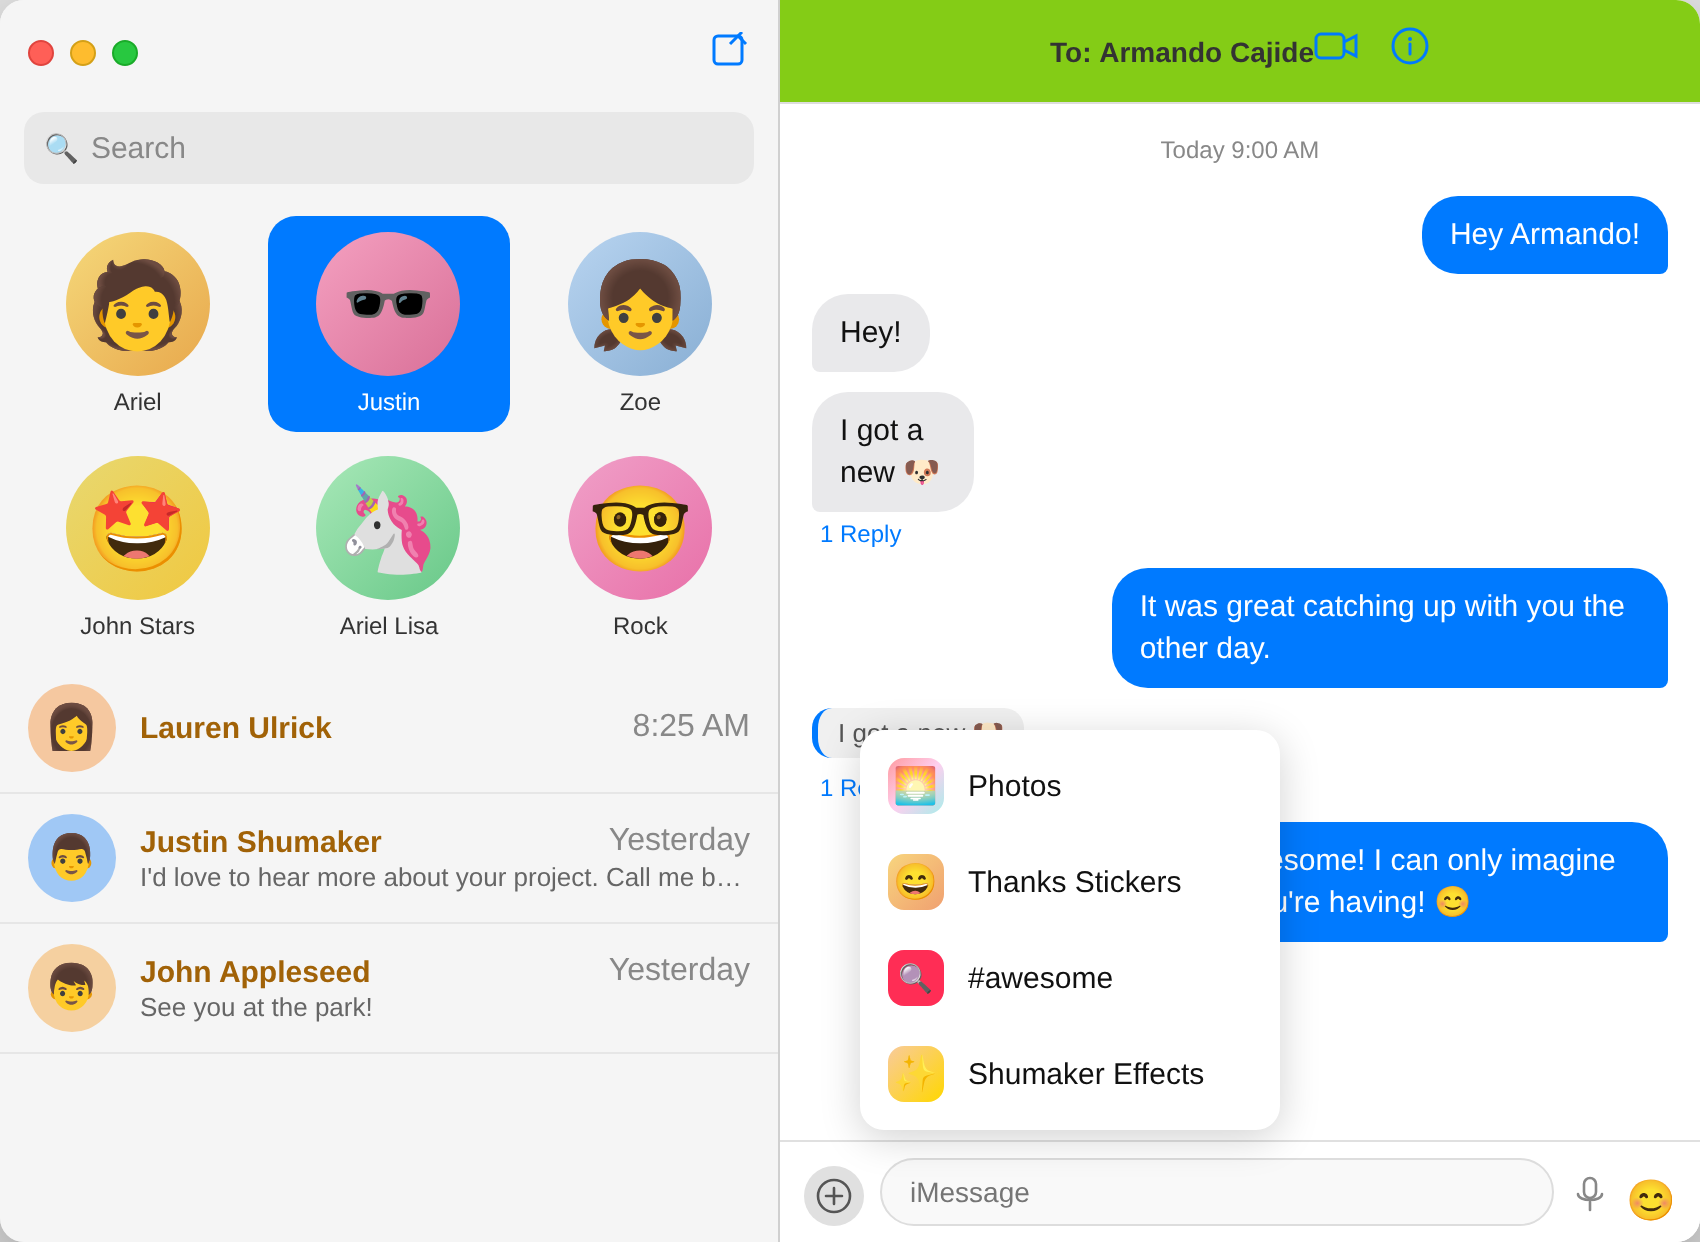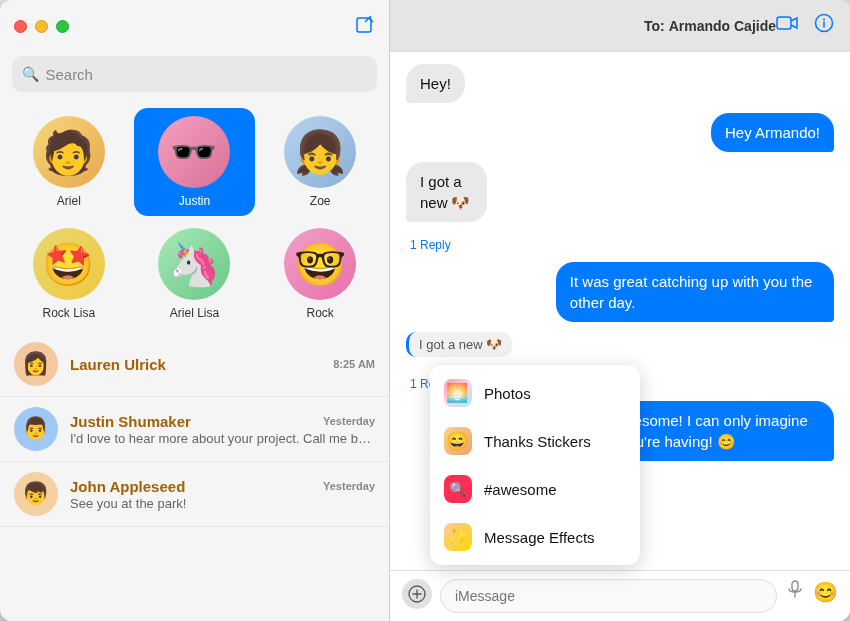--- a/index.html
+++ b/index.html
@@ -128,38 +128,38 @@
       border-radius: 50%;
       font-size: 22px;
       display: flex;
       align-items: center;
       justify-content: center;
       flex-shrink: 0;
     }
     .msg-content { flex: 1; min-width: 0; }
     .msg-header { display: flex; justify-content: space-between; align-items: center; }
     .msg-name { font-size: 15px; font-weight: 600; color: #a16207; }
-    .msg-time { font-size: 11px; color: #888; font-weight: bold; }
+    .msg-time { font-size: 16px; color: #888; }
     .msg-preview { font-size: 13px; color: #666; white-space: nowrap; overflow: hidden; text-overflow: ellipsis; margin-top: 1px; }
 
     
     .chat-panel {
       flex: 1;
       background: white;
       display: flex;
       flex-direction: column;
     }
     .chat-header {
       height: 52px;
-      background: #e5e5e5;
+      background: #84cc16;
       border-bottom: 1px solid #ddd;
       display: flex;
       align-items: center;
       padding: 0 16px;
-      justify-content: flex-end;
+      justify-content: center;
     }
     .chat-recipient {
       font-size: 14px;
       color: #333;
     }
     .chat-recipient span { font-weight: 600; }
     .chat-header-icons { display: flex; gap: 16px; align-items: center; }
     .chat-header-icon { color: #007aff; font-size: 18px; cursor: pointer; }
     .chat-messages {
       flex: 1;
@@ -197,21 +197,21 @@
     }
     .bubble.received {
       background: #e9e9eb;
       color: #111;
       border-bottom-left-radius: 4px;
     }
     .reply-link {
       font-size: 12px;
       color: #007aff;
       margin-left: 4px;
-      margin-top: 16px;
+      margin-top: 4px;
       cursor: pointer;
     }
     .reply-context {
       background: #f0f0f0;
       border-radius: 10px;
       padding: 5px 10px;
       font-size: 13px;
       color: #555;
       margin-bottom: 4px;
       border-left: 3px solid #007aff;
@@ -245,21 +245,21 @@
       font-size: 15px;
       color: #111;
     }
     .popup-icon { width: 28px; height: 28px; border-radius: 8px; display: flex; align-items: center; justify-content: center; font-size: 18px; flex-shrink: 0; }
     .popup-icon.photos { background: linear-gradient(135deg, #ff9a9e, #fecfef, #a8edea); }
     .popup-icon.memoji { background: linear-gradient(135deg, #f8d57e, #f0a070); }
     .popup-icon.images { background: #ff2d55; }
     .popup-icon.effects { background: linear-gradient(135deg, #f9cb9c, #ffd700); }
     .input-row {
       display: flex;
-      align-items: flex-start;
+      align-items: flex-end;
       gap: 8px;
     }
     .input-left-icon {
       width: 30px;
       height: 30px;
       border-radius: 50%;
       background: #e0e0e0;
       display: flex;
       align-items: center;
       justify-content: center;
@@ -332,21 +332,21 @@
         <div class="avatar-circle zoe">
           <span style="font-size:42px;">👧</span>
         </div>
         <span class="pinned-label">Zoe</span>
       </div>
 
       <div class="pinned-item">
         <div class="avatar-circle rock-stars">
           <span style="font-size:42px;">🤩</span>
         </div>
-        <span class="pinned-label">Rock Lisa</span>
+        <span class="pinned-label">John Stars</span>
       </div>
 
       <div class="pinned-item">
         <div class="avatar-circle anna-lisa">
           <span style="font-size:42px;">🦄</span>
         </div>
         <span class="pinned-label">Ariel Lisa</span>
       </div>
 
       <div class="pinned-item">
@@ -411,27 +411,28 @@
           <svg width="20" height="20" viewBox="0 0 20 20" fill="none">
             <circle cx="10" cy="10" r="8.5" stroke="#007aff" stroke-width="1.5" fill="none"></circle>
             <path d="M10 9 L10 14" stroke="#007aff" stroke-width="1.5" stroke-linecap="round"></path>
             <circle cx="10" cy="6.5" r="1" fill="#007aff"></circle>
           </svg>
         </span>
       </div>
     </div>
 
     <div class="chat-messages">
+      <div class="timestamp">Today 9:00 AM</div>
+
+      <div class="bubble-row sent">
+        <div class="bubble sent">Hey Armando!</div>
+      </div>
 
       <div class="bubble-row received">
         <div class="bubble received">Hey!</div>
-      </div>
-
-      <div class="bubble-row sent">
-        <div class="bubble sent">Hey Armando!</div>
       </div>
 
       <div class="bubble-row received">
         <div style="display:flex;flex-direction:column;align-items:flex-start;">
           <div class="bubble received">I got a new 🐶</div>
           <span class="reply-link">1 Reply</span>
         </div>
       </div>
 
       <div class="bubble-row sent">
@@ -460,21 +461,21 @@
         <div class="popup-item">
           <div class="popup-icon memoji">😄</div>
           <span>Thanks Stickers</span>
         </div>
         <div class="popup-item">
           <div class="popup-icon images" style="color:white;font-weight:700;font-size:14px;">🔍</div>
           <span>#awesome</span>
         </div>
         <div class="popup-item">
           <div class="popup-icon effects">✨</div>
-          <span>Message Effects</span>
+          <span>Shumaker Effects</span>
         </div>
       </div>
 
       <div class="input-row">
         <div class="input-left-icon">
           <svg width="18" height="18" viewBox="0 0 18 18" fill="none">
             <circle cx="9" cy="9" r="8" stroke="#555" stroke-width="1.3" fill="none"></circle>
             <path d="M5 9 L13 9 M9 5 L9 13" stroke="#555" stroke-width="1.3" stroke-linecap="round"></path>
           </svg>
         </div>

